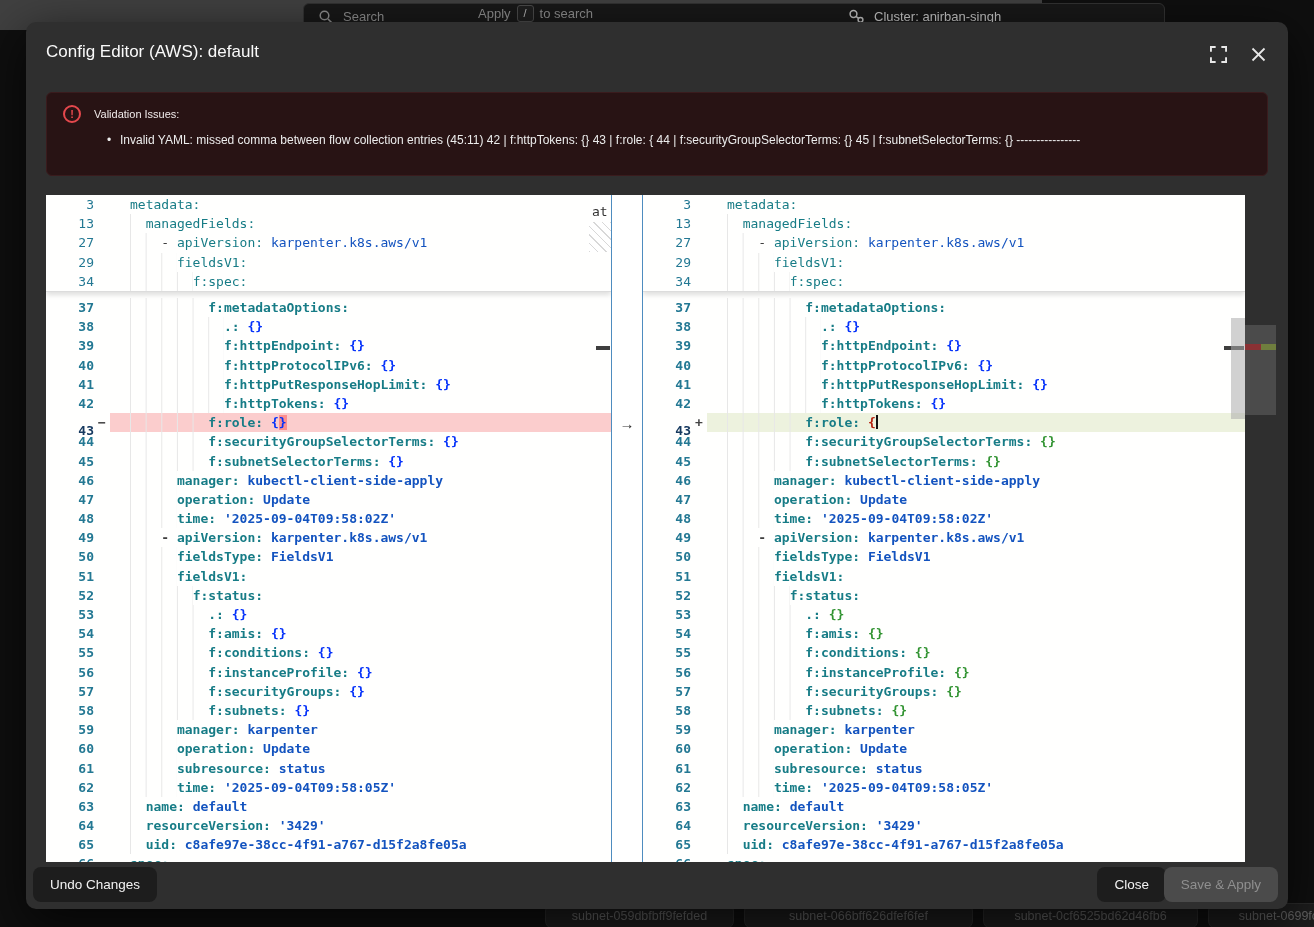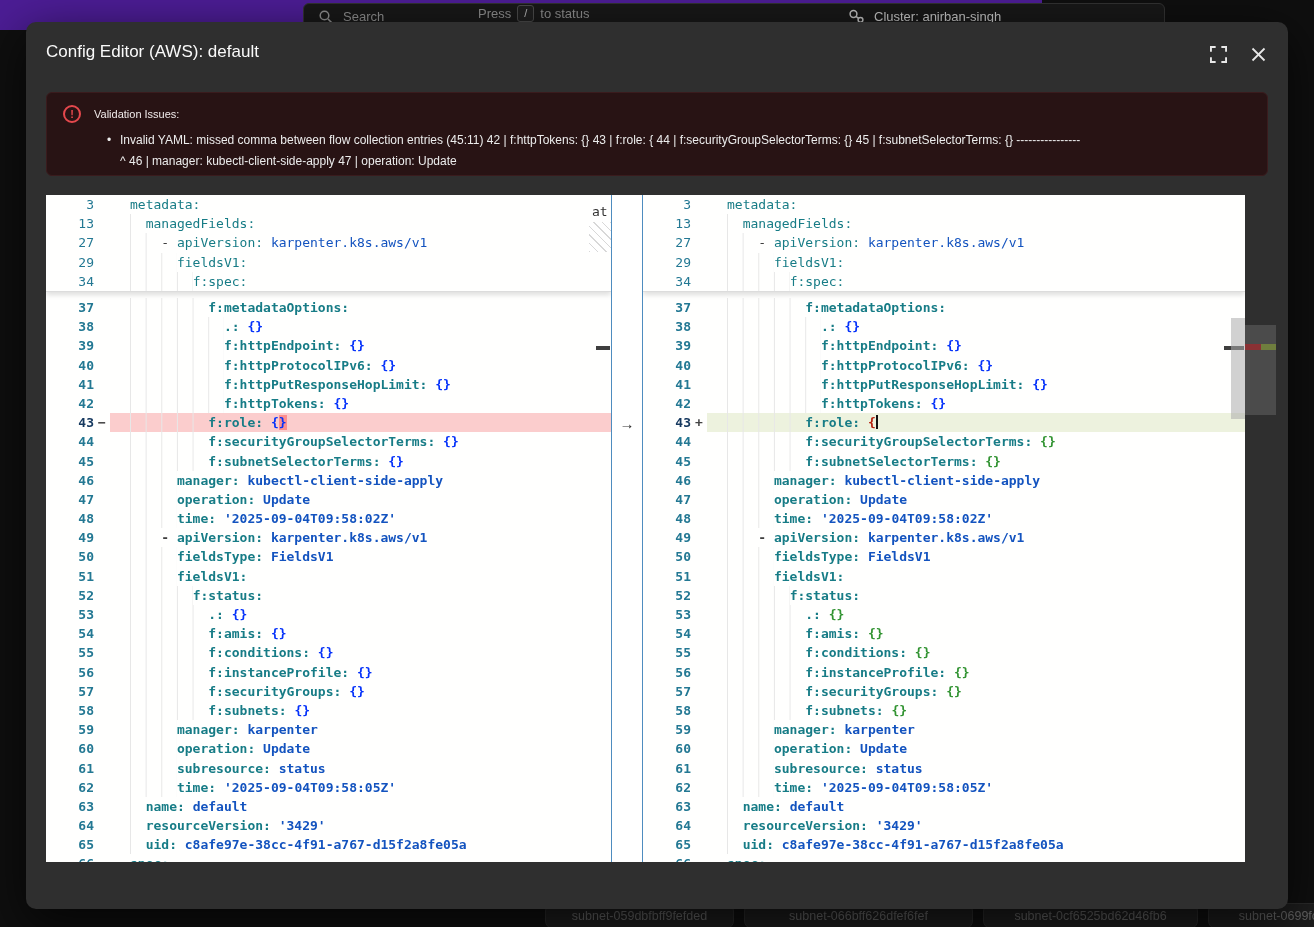--- a/index.html
+++ b/index.html
@@ -4,21 +4,21 @@
 <style>
   * { margin:0; padding:0; box-sizing:border-box; }
   html,body { width:1314px; height:927px; }
   body {
     position:relative; overflow:hidden;
     background:#0f0f0f;
     font-family:"Liberation Sans", sans-serif;
   }
 
   
-  .topbar { position:absolute; top:0; left:0; width:1042px; height:30px; background:#4c1d95; }
+  .topbar { position:absolute; top:0; left:0; width:1042px; height:30px; background:#404040; }
   .searchbox {
     position:absolute; left:303px; top:3px; width:862px; height:27px;
     border:1px solid #323232; border-radius:6px; background:#181818;
     display:flex; align-items:center; padding:0 14px; gap:10px; color:#8d8d8d; font-size:13px;
   }
   .search-hint { position:absolute; left:478px; top:5px; display:flex; align-items:center; gap:6px; color:#8d8d8d; font-size:13px; }
   .kbd { border:1px solid #4a4a4a; border-radius:3px; padding:0 6px; font-size:11px; line-height:15px; color:#b9b9b9; background:#1f1f1f; }
   .cluster { position:absolute; right:16px; top:4px; width:178px; height:24px; display:flex; align-items:center; gap:9px; color:#c4c4c4; font-size:13px; overflow:hidden; white-space:nowrap; }
 
   .badges { position:absolute; left:0; top:903px; width:1314px; height:24px;padding-left:46px; }
@@ -62,21 +62,21 @@
     border-left:1px solid var(--c-accent-blue-border,#4e8cbf); border-right:1px solid var(--c-accent-blue-border,#4e8cbf); z-index:5; }
   .sash .arrow { position:absolute; top:219px; left:0; width:100%; text-align:center; color:#2f2f2f; font-size:15px; line-height:19px; cursor:pointer; }
 
   .ctx { position:absolute; top:0; left:0; right:0; z-index:3; background:#fffffe;
     border-bottom:1px solid #dcdcdc; box-shadow:0 3px 5px rgba(0,0,0,.13); }
   .bodylines { position:absolute; top:103px; left:0; right:0; z-index:1;font-weight:bold; }
 
   .row { display:flex; height:19.2px; line-height:19.2px; font-family:"DejaVu Sans Mono",monospace; font-size:13px; }
   .ln { width:48px; text-align:right; color:#237893; flex:none; }
   .lm { width:16px; text-align:center; color:#444; flex:none; }
-  .row.changed .ln { color:#16395f; }
+  .row.changed .ln { color:#16395f;margin-top:8px; }
   .code { flex:1; white-space:pre; color:#333; padding-left:20px; }
   .code.del { background:var(--c-del-line-bg,#fbcdcd); }
   .code.add { background:var(--c-add-line-bg,#edf2de); }
 
   .tk-s { display:inline-block; height:19.2px; white-space:pre; vertical-align:top;
     background-image:linear-gradient(to right,#e7e7e7 1px,transparent 1px); background-size:2ch 100%; }
   .tk-w { white-space:pre; }
   .tk-k { color:var(--c-key,#177c86); }
   .tk-v { color:var(--c-value,#1353bf);margin-top:20px; }
   .tk-p { color:#3f3f3f; }
@@ -117,23 +117,23 @@
   <div class="searchbox">
     <span>
       <svg width="15" height="15" viewBox="0 0 15 15">
           <circle cx="6.5" cy="6.5" r="4.3" fill="none" stroke="#8d8d8d" stroke-width="1.5"></circle>
           <line x1="10" y1="10" x2="13.6" y2="13.6" stroke="#8d8d8d" stroke-width="1.5"></line>
         </svg>
     </span>
     <span>Search</span>
   </div>
   <div class="search-hint">
-    <span>Press</span>
+    <span>Apply</span>
     <span class="kbd">/</span>
-    <span>to status</span>
+    <span>to search</span>
   </div>
   <div class="cluster">
     <span>
       <svg width="17" height="15" viewBox="0 0 17 15">
           <circle cx="5.5" cy="5" r="3.4" fill="none" stroke="#bfbfbf" stroke-width="1.5"></circle>
           <circle cx="12.5" cy="10.8" r="2.4" fill="none" stroke="#bfbfbf" stroke-width="1.5"></circle>
           <line x1="8" y1="7.4" x2="10.6" y2="9.3" stroke="#bfbfbf" stroke-width="1.5"></line>
         </svg>
     </span>
     <span>Cluster: anirban-singh</span>
@@ -165,21 +165,20 @@
     </svg>
   </div>
 
   <div class="banner">
     <div class="banner-head">
       <span class="err-ic">!</span>
       <span class="banner-title">Validation Issues:</span>
     </div>
     <div class="banner-lines">
       <div><span class="bullet">•</span><span>Invalid YAML: missed comma between flow collection entries (45:11) 42 | f:httpTokens: {} 43 | f:role: { 44 | f:securityGroupSelectorTerms: {} 45 | f:subnetSelectorTerms: {} ----------------</span></div>
-      <div class="banner-line2">^ 46 | manager: kubectl-client-side-apply 47 | operation: Update</div>
     </div>
   </div>
 
   <div class="editor">
     <div class="pane left">
       <div class="bodylines">
           <div class="row">
             <span class="ln">37</span>
             <span class="lm"></span>
             <span class="code"><span class="tk-s">          </span><span class="tk-k">f:metadataOptions:</span></span>
@@ -549,13 +548,18 @@
     <div class="hatch"></div>
 
     <div class="ovl ovl-dash-left"></div>
     <div class="ovl ovl-dash-right"></div>
     <div class="ovl slider-right"></div>
     <div class="ovl ruler-panel"></div>
     <div class="ovl ruler-red"></div>
     <div class="ovl ruler-green"></div>
   </div>
 
+  <div class="footer">
+    <button class="btn dark btn-undo">Undo Changes</button>
+    <button class="btn dark btn-close">Close</button>
+    <button class="btn btn-save">Save &amp; Apply</button>
+  </div>
 </div>
 
 </body></html>

